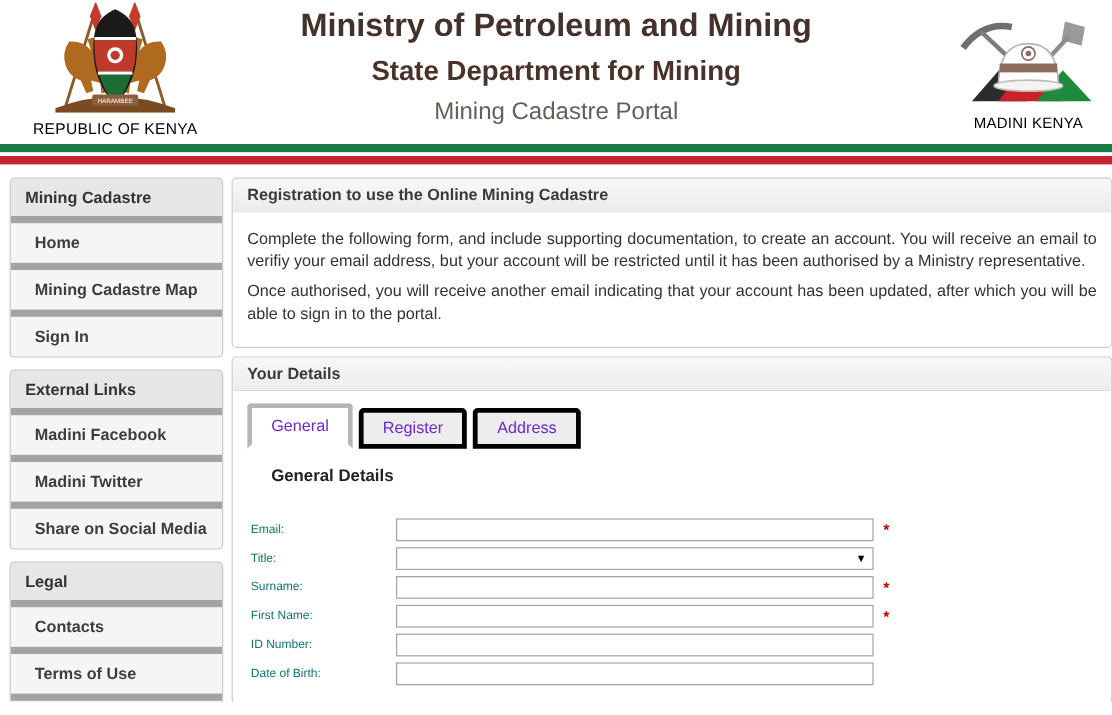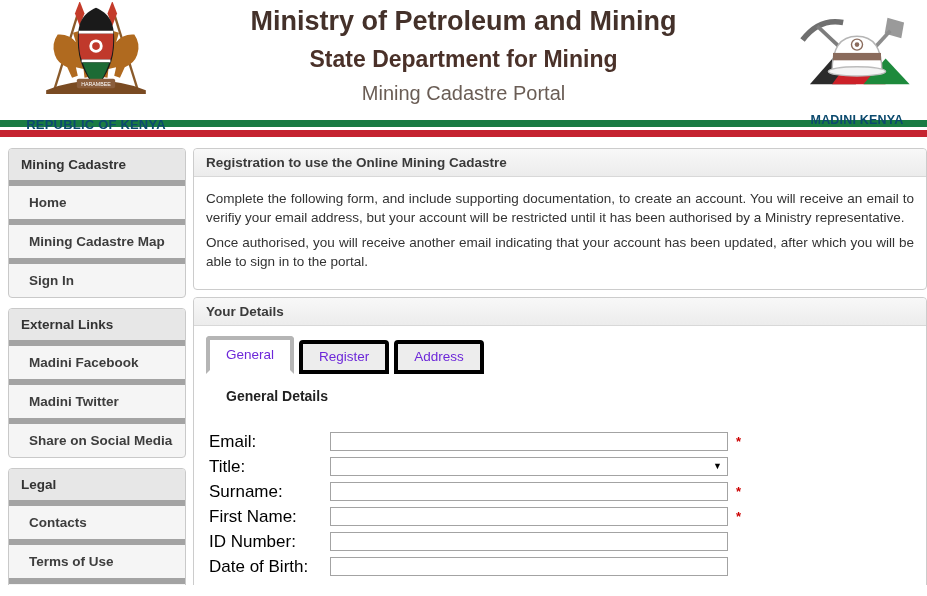--- a/index.html
+++ b/index.html
@@ -12,21 +12,21 @@
   }
   
   .header { position:relative; height:120px; background:#fff; }
   .titles { text-align:center; padding-top:6px; }
   .title-1 { font-size:27px; font-weight:bold; color:#44312a; }
   .title-2 { font-size:23px; font-weight:bold; color:#4a3129; margin-top:9px; }
   .title-3 { font-size:20px; font-weight:normal; color:#6a5d55; margin-top:9px; }
   .logo-block { position:absolute; text-align:center; }
   .logo-left  { left:20px;  top:2px;  width:152px; }
   .logo-right { right:6px;  top:14px; width:128px; }
-  .logo-caption { font-weight:bold; font-size:13px; color:#0c4a6e; margin-top:19px; letter-spacing:.2px; }
+  .logo-caption { font-weight:normal; font-size:13px; color:#000000; margin-top:1px; letter-spacing:.2px; }
   .logo-right .logo-caption { font-size:12.5px; }
   svg text { font-family:"Liberation Sans", sans-serif; }
   
   .flag-stripe { width:100%; }
   .flag-green { height:7px; background:#197b43; }
   .flag-white { height:3px; background:#ffffff; }
   .flag-red   { height:7px; background:#c52330; }
   
   .layout { display:flex; gap:7px; padding:11px 0 0 8px; height:448px; overflow:hidden; align-items:flex-start; }
   
@@ -46,21 +46,21 @@
   .panel-body { padding:6px 12px 10px; font-size:13.5px; color:#333; }
   .panel-body p { margin:7px 0; line-height:1.38; text-align:justify; }
   
   .tabstrip { display:flex; gap:5px; align-items:flex-end; margin-top:4px; }
   .tab { padding:5px 16px 6px; font-size:13.5px; color:#6d28d9; background:#ededed; border:4px solid #000000; border-radius:4px 4px 0 0; cursor:pointer; }
   .tab.active { background:#ffffff; border-color:#b5b5b5; border-bottom-color:#ffffff; padding-top:7px; padding-bottom:8px; }
   .tab-content { padding-top:8px; }
   .section-heading { font-weight:bold; font-size:14px; color:#222; margin:6px 0 28px 20px; }
   
   .form-row { display:flex; align-items:center; margin-bottom:5px; }
-  .form-row label { width:124px; flex:none; font-size:17px; color:#000000; padding-left:3px; }
+  .form-row label { width:124px; flex:none; font-size:10px; color:#0f766e; padding-left:3px; }
   .text-input {
     width:398px; height:19px; border:1px solid #a3a3a3; background:#fff;
     font-size:13px; padding:0 4px; border-radius:0; font-family:"Liberation Sans", sans-serif;
   }
   .select-box {
     width:398px; height:19px; border:1px solid #a3a3a3; background:#fff;
     display:flex; align-items:center; justify-content:flex-end; cursor:pointer;
   }
   .select-arrow { font-size:9px; color:#000; padding-right:5px; line-height:1; }
   .req { color:#cc0000; margin-left:8px; font-size:13px; font-weight:bold; }

